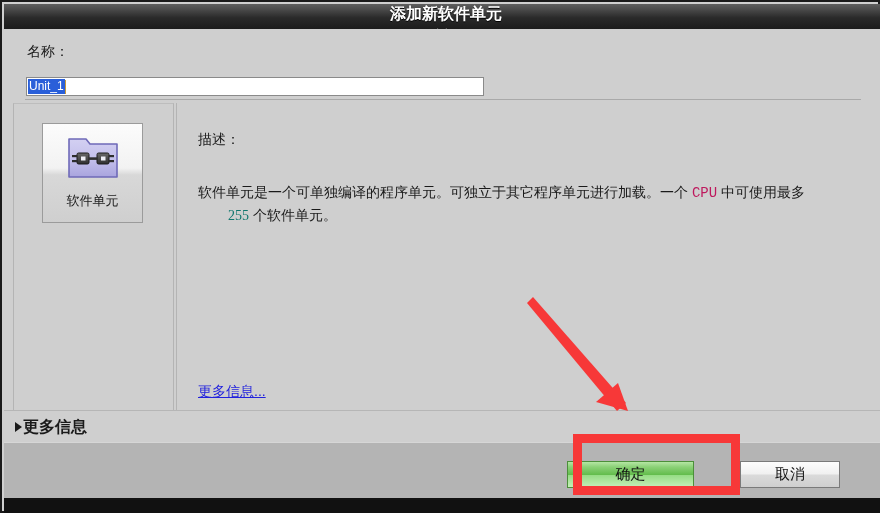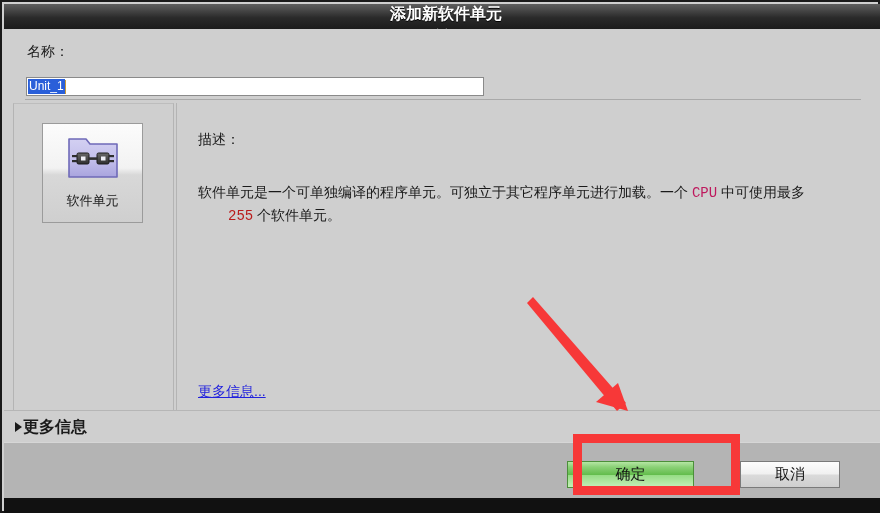--- a/index.html
+++ b/index.html
@@ -203,22 +203,22 @@
     width: 660px;
     font-size: 14px;
     line-height: 22px;
     color: #1a1a1a;
   }
   .mono-term {
     font-family: Liberation Mono, monospace;
     color: #be185d;
   }
   .num-term {
-    font-family: Liberation Mono, monospace;
-    color: #b91c1c;
+    font-family: Liberation Serif, serif;
+    color: #0f766e;
     margin-left: 30px;
   }
   .more-link {
     position: absolute;
     left: 21px;
     top: 280px;
     font-size: 14px;
     color: #2222dd;
     text-decoration: underline;
     cursor: pointer;

